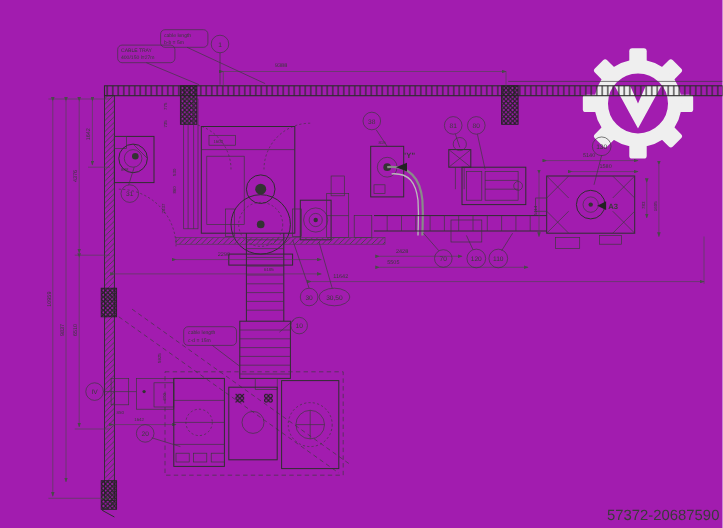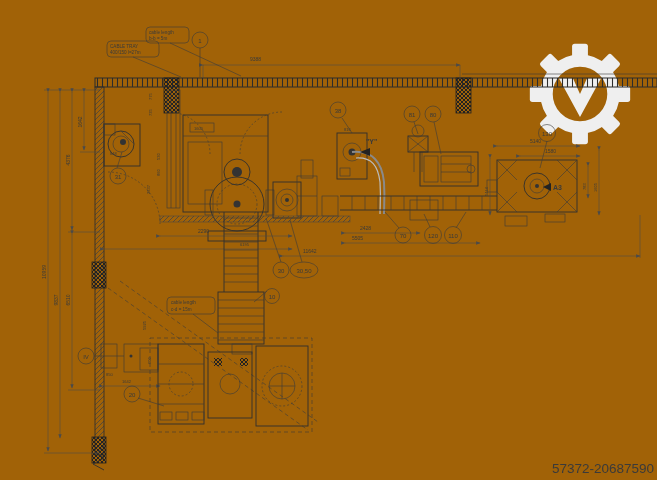--- a/index.html
+++ b/index.html
@@ -1,16 +1,16 @@
 <!DOCTYPE html>
 <html><head>
 <meta charset="utf-8">
 <style>
   html,body{margin:0;padding:0;background:#fff;}
-  .stage{position:relative;width:657px;height:480px;background:#a16207;overflow:hidden;
+  .stage{position:relative;width:657px;height:480px;background:#a21caf;overflow:hidden;
          font-family:"Liberation Sans",sans-serif;}
   svg text{font-family:"Liberation Sans","DejaVu Sans",sans-serif;fill:#3a3a3a;}
   .dim{font-size:5px;}
   .dimsm{font-size:4px;}
   .co{font-size:6px;text-anchor:middle;}
   .boxlbl{font-size:4.6px;}
   .viewlbl{font-size:7px;font-weight:bold;}
   .idtext{font-size:13.5px;}
   .thin{stroke:#3a3a3a;stroke-width:.6;fill:none;}
   .med{stroke:#2f2f2f;stroke-width:.9;fill:none;}

